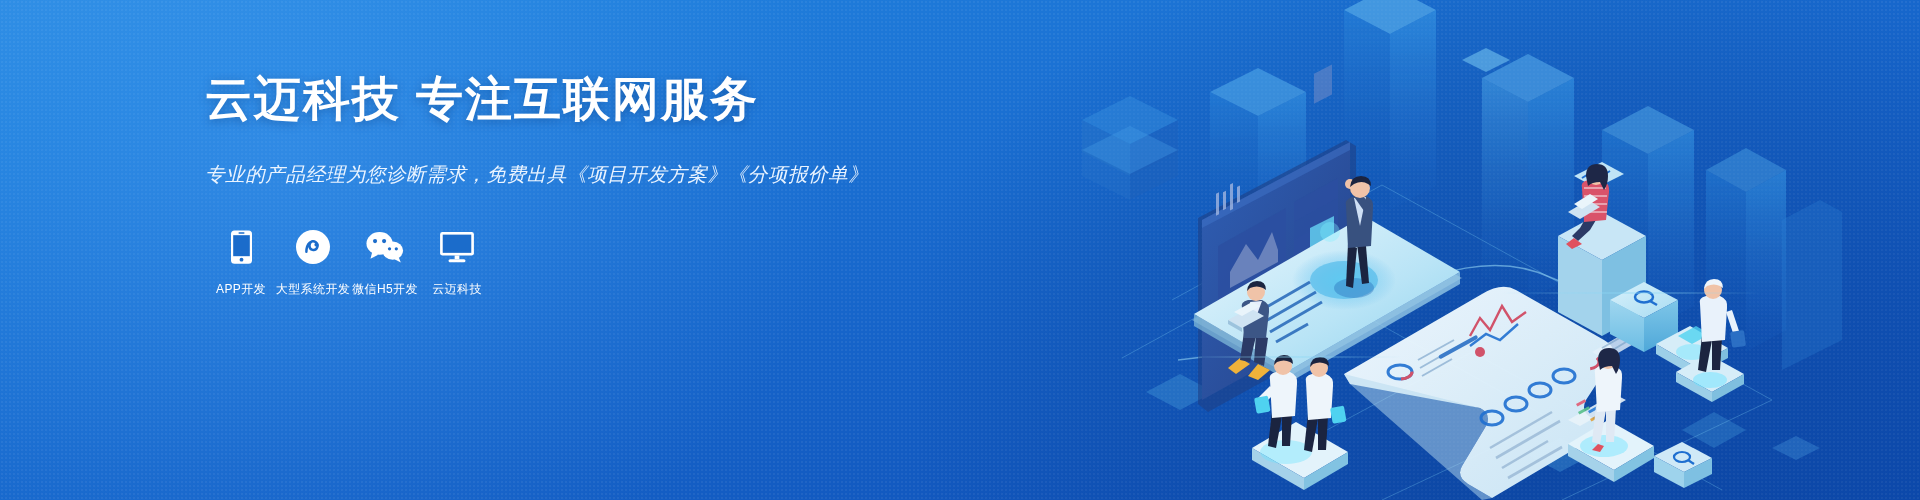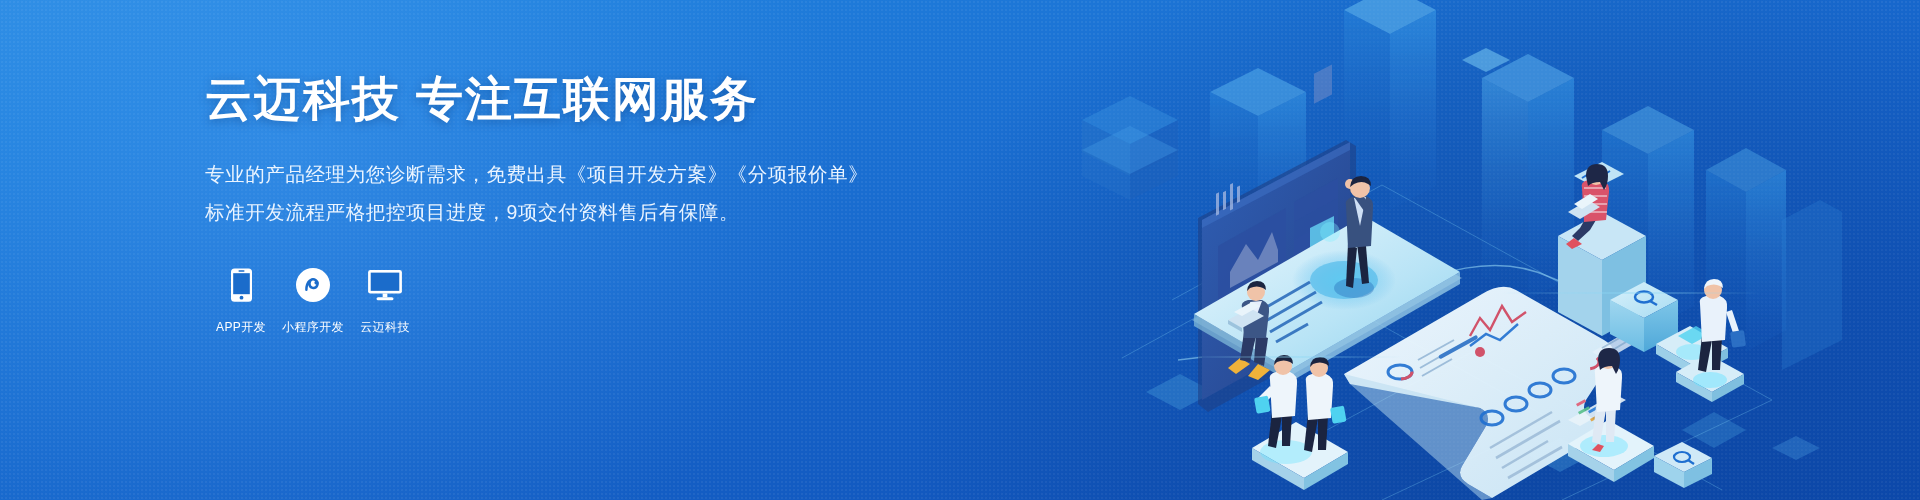--- a/index.html
+++ b/index.html
@@ -54,21 +54,21 @@
     white-space:nowrap;
   }
   .subtitle{
     margin-top:29px;
     font-size:19.5px;
     color:#eaf4ff;
     line-height:1.95;
     letter-spacing:0.6px;
     font-weight:400;
   }
-  .subtitle div{ white-space:nowrap; }
+  .subtitle div{ white-space:nowrap;font-style:italic; }
 
   
   .services{
     margin-top:34px;
     display:flex;
     align-items:flex-start;
   }
   .service{
     width:72px;
     display:flex;
@@ -458,21 +458,20 @@
       </g>
     </svg>
   </div>
 
   <div class="content">
 
     <h1 class="headline">云迈科技 专注互联网服务</h1>
 
     <div class="subtitle">
       <div>专业的产品经理为您诊断需求，免费出具《项目开发方案》《分项报价单》</div>
-      <div>标准开发流程严格把控项目进度，9项交付资料售后有保障。</div>
     </div>
 
     <div class="services">
 
       <div class="service">
         <span class="ico">
           <svg width="21" height="34" viewBox="0 0 24 38">
             <rect x="0" y="0" width="24" height="38" rx="4"></rect>
             <rect x="2.5" y="5.5" width="19" height="24" fill="#1b6ccb"></rect>
             <rect x="8.5" y="2" width="7" height="1.8" rx="0.9" fill="#1b6ccb"></rect>
@@ -483,23 +482,38 @@
       </div>
 
       <div class="service">
         <span class="ico">
           <svg width="34" height="34" viewBox="0 0 36 36">
             <circle cx="18" cy="18" r="18"></circle>
             <path d="M11 23 C11 14, 17 10, 21 13 C25 16, 22 22, 17.5 21 C13.5 20, 13 14.5, 17 12" fill="none" stroke="#1b6ccb" stroke-width="2.6" stroke-linecap="round"></path>
             <circle cx="21.5" cy="15.5" r="2" fill="#1b6ccb"></circle>
           </svg>
         </span>
-        <span class="lbl">小程序开发</span>
+        <span class="lbl">大型系统开发</span>
       </div>
 
+      <div class="service">
+        <span class="ico">
+          <svg width="38" height="32" viewBox="0 0 42 34">
+            <ellipse cx="15" cy="13" rx="14.5" ry="12.5"></ellipse>
+            <path d="M7 22 L5 30 L13.5 25.5 Z"></path>
+            <circle cx="10" cy="10.5" r="2.3" fill="#1b6ccb"></circle>
+            <circle cx="20" cy="10.5" r="2.3" fill="#1b6ccb"></circle>
+            <ellipse cx="29.5" cy="21" rx="11.5" ry="10"></ellipse>
+            <path d="M36 28 L38.5 34 L31.5 30.5 Z"></path>
+            <circle cx="26" cy="19" r="1.8" fill="#1b6ccb"></circle>
+            <circle cx="33.5" cy="19" r="1.8" fill="#1b6ccb"></circle>
+          </svg>
+        </span>
+        <span class="lbl">微信H5开发</span>
+      </div>
 
       <div class="service">
         <span class="ico">
           <svg width="34" height="31" viewBox="0 0 36 33">
             <rect x="0" y="0" width="36" height="25" rx="2.5"></rect>
             <rect x="2.8" y="2.8" width="30.4" height="19.4" fill="#1b6ccb"></rect>
             <rect x="15.5" y="25" width="5" height="4"></rect>
             <rect x="9" y="29" width="18" height="3.2" rx="1.6"></rect>
           </svg>
         </span>

